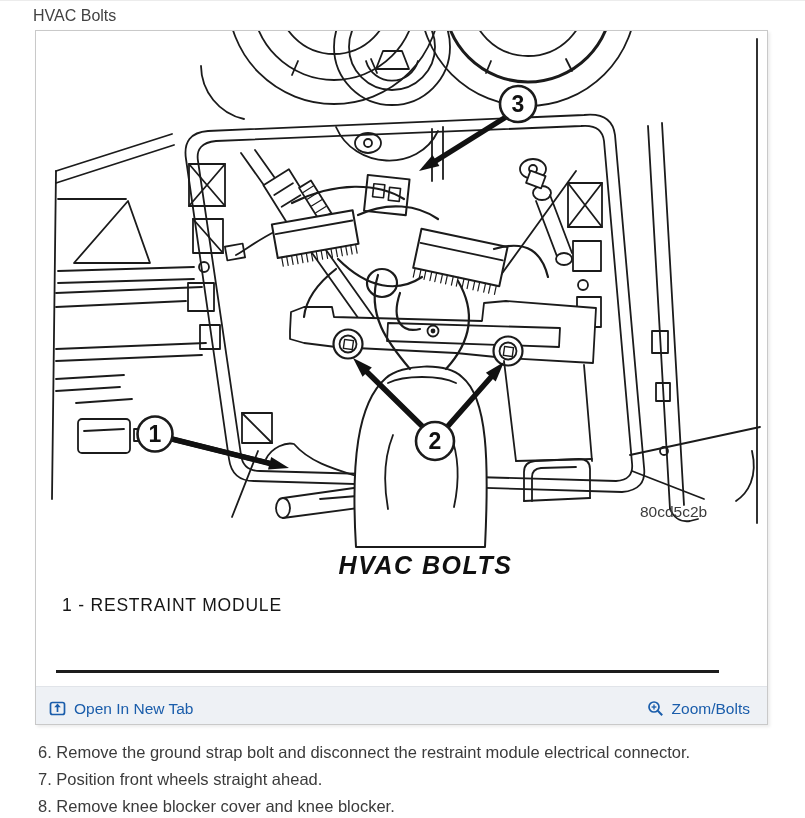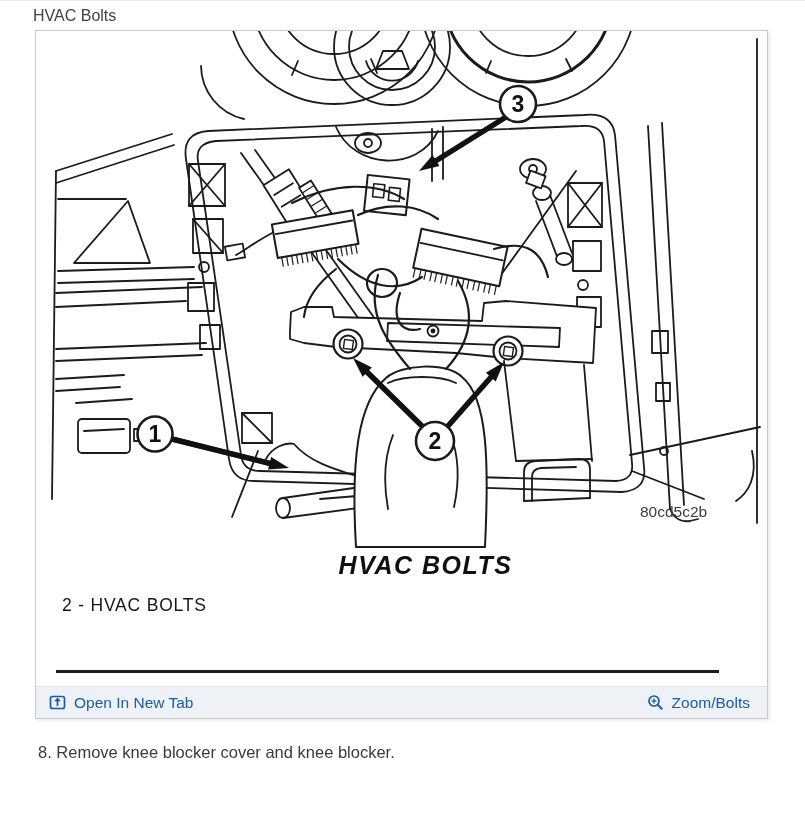--- a/index.html
+++ b/index.html
@@ -18,21 +18,21 @@
   svg text{font-family:"Liberation Sans",sans-serif;}
   .fig-caption{
     position:absolute;left:48px;right:0;top:520px;text-align:center;
     font-size:25px;font-weight:bold;font-style:italic;letter-spacing:1.5px;color:#101010;
   }
   .fig-legend{position:absolute;left:26px;top:562px;color:#161616;}
   .fig-legend div{font-size:17.5px;letter-spacing:.8px;line-height:24.5px;}
   .fig-rule{position:absolute;left:20px;top:639px;width:663px;height:3px;background:#1d1d1d;}
   .figure-footer{
     height:31px;display:flex;justify-content:space-between;
-    padding:0 17px 0 13px;background:#eef1f5;border-top:1px solid #e1e4e9;
+    padding:6px 17px 0 13px;background:#eef1f5;border-top:1px solid #e1e4e9;
   }
   .flink{display:flex;align-items:center;gap:8px;font-size:15.5px;color:#1a5dab;cursor:pointer;text-decoration:none;}
   .flink svg{display:block;}
   .steps{position:absolute;left:38px;top:738px;}
   .steps div{font-size:16.5px;line-height:27px;color:#3b3b3b;}
 </style>
 </head>
 <body>
 
 <div class="page-title">HVAC Bolts</div>
@@ -245,21 +245,21 @@
           <text x="482" y="81" text-anchor="middle" font-size="23" font-weight="700" fill="#111" stroke="none">3</text>
         </g>
 
         <text x="604" y="486" font-size="15.5" fill="#3c3c3c" stroke="none">80cd5c2b</text>
       </g>
     </svg>
 
     <div class="fig-caption">HVAC BOLTS</div>
 
     <div class="fig-legend">
-      <div>2 - HVAC BOLTS</div>
+      <div>1 - RESTRAINT MODULE</div>
     </div>
 
     <div class="fig-rule"></div>
   </div>
 
   <div class="figure-footer" style="background: rgb(238, 241, 245);">
     <a class="flink" style="color: rgb(26, 93, 171);">
       <svg width="17" height="17" viewBox="0 0 17 17">
         <rect x="1.5" y="2.5" width="14" height="12" rx="2" fill="none" stroke="#1a5dab" stroke-width="1.7"></rect>
         <line x1="8.5" y1="12" x2="8.5" y2="6" stroke="#1a5dab" stroke-width="1.7"></line>
@@ -273,14 +273,16 @@
         <line x1="10.8" y1="10.8" x2="15.2" y2="15.2" stroke="#1a5dab" stroke-width="2"></line>
         <line x1="7" y1="4.6" x2="7" y2="9.4" stroke="#1a5dab" stroke-width="1.3"></line>
         <line x1="4.6" y1="7" x2="9.4" y2="7" stroke="#1a5dab" stroke-width="1.3"></line>
       </svg>
       <span>Zoom/Bolts</span>
     </a>
   </div>
 </div>
 
 <div class="steps">
+  <div>6. Remove the ground strap bolt and disconnect the restraint module electrical connector.</div>
+  <div>7. Position front wheels straight ahead.</div>
   <div>8. Remove knee blocker cover and knee blocker.</div>
 </div>
 
 </body></html>

